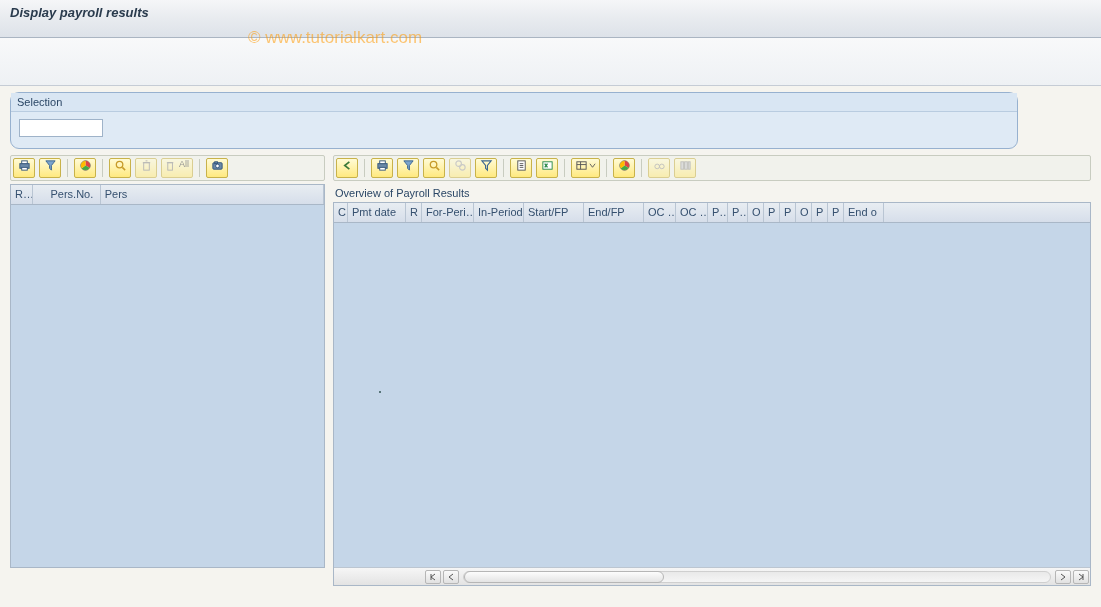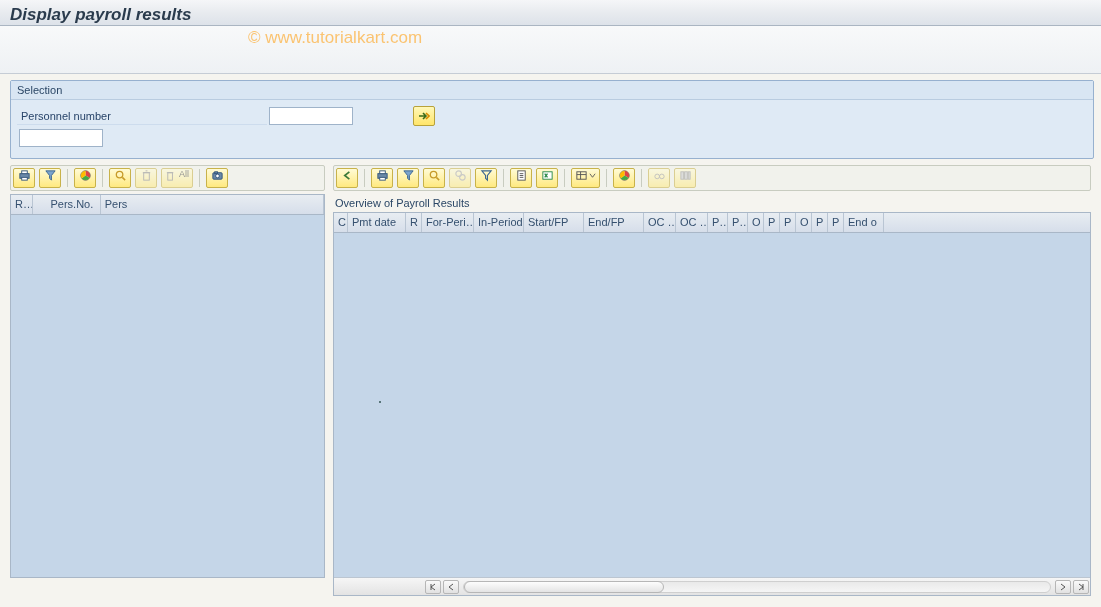--- a/index.html
+++ b/index.html
@@ -6,25 +6,25 @@
     body {
       font-family: Arial, Helvetica, sans-serif;
       font-size: 11px;
       background: #f5f4ef;
       width: 1101px;
       height: 607px;
       overflow: hidden;
       position: relative;
     }
     .title-bar {
-      height: 26px;
+      height: 38px;
       background: linear-gradient(to bottom, #f5f6f8 0%, #e8ebef 50%, #dde2e9 100%);
       border-bottom: 1px solid #aab5c2;
       padding: 5px 10px;
-      font-size: 17px;
+      font-size: 13px;
       font-weight: bold;
       font-style: italic;
       color: #2a3b4d;
     }
     .toolbar-strip {
       height: 48px;
       background: linear-gradient(to bottom, #f8f9fa 0%, #eef1f4 100%);
       border-bottom: 1px solid #c5ccd5;
       position: relative;
     }
@@ -197,33 +197,23 @@
 <div class="title-bar">
   <span>Display payroll results</span>
 </div>
 
 <div class="toolbar-strip"></div>
 
 <div class="watermark">
   <span>© www.tutorialkart.com</span>
 </div>
 
-<div class="panel" style="width:1084px;">
+<div class="panel" style="width:1008px;border-radius:9px;">
   <div class="panel-header">Selection</div>
   <div class="panel-body">
-    <div class="form-row">
-      <div class="form-label">Personnel number</div>
-      <input class="form-input pn-input" value="" style="">
-      <div class="arrow-btn">
-        <svg viewBox="0 0 12 12">
-            <path d="M1 6 L7 6 M5 3 L8 6 L5 9" stroke="#3a6a1a" stroke-width="1.6" fill="none"></path>
-            <path d="M8 3 L11 6 L8 9" stroke="#d68a00" stroke-width="1.6" fill="none"></path>
-          </svg>
-      </div>
-    </div>
     <div class="form-row">
       <input class="form-input date-input" value="" style="">
     </div>
   </div>
 </div>
 
 <div class="content-row">
 
   <div class="left-col">
     <div class="tb">

